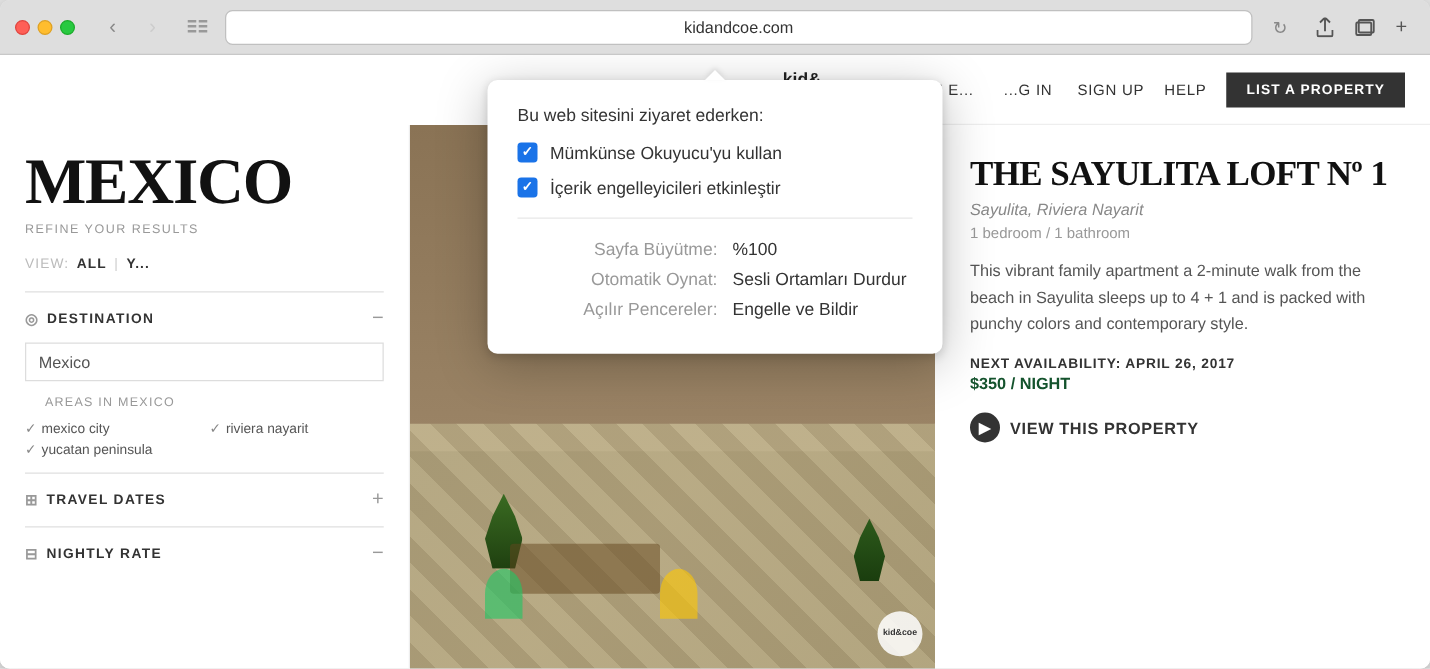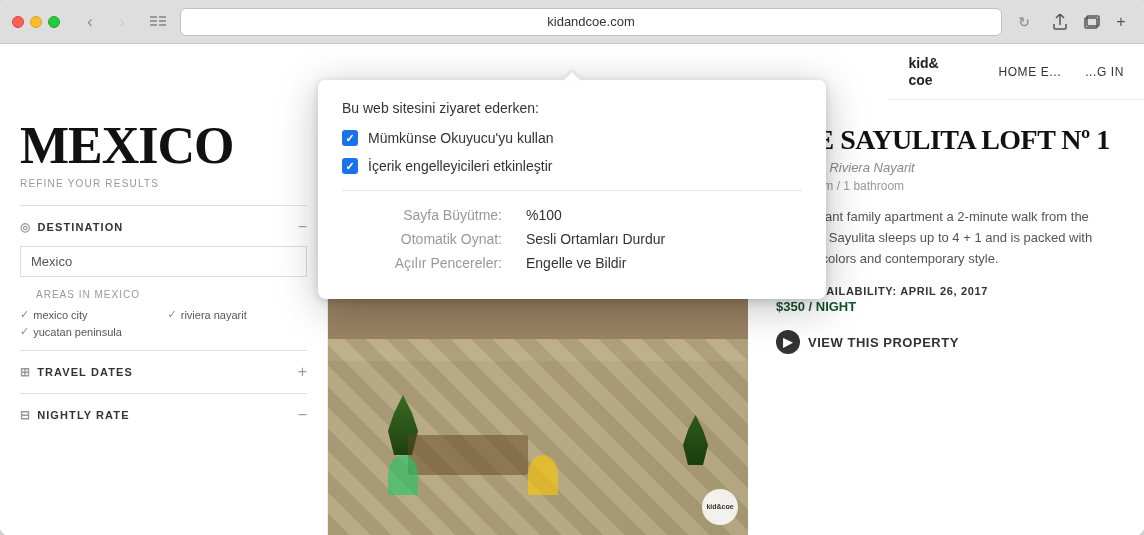--- a/index.html
+++ b/index.html
@@ -512,24 +512,24 @@
       top: 0;
       left: 0;
       right: 0;
       bottom: 0;
       z-index: 100;
       pointer-events: none;
     }
 
     .safari-popup {
       position: absolute;
-      top: 36px;
+      top: 20px;
       left: 50%;
       transform: translateX(-50%);
-      width: 508px;
+      width: 364px;
       background: white;
       border-radius: 8px;
       box-shadow: 0 8px 40px rgba(0,0,0,0.25), 0 2px 8px rgba(0,0,0,0.15);
       padding: 20px 24px;
       pointer-events: all;
       z-index: 200;
     }
 
     .popup-arrow {
       position: absolute;
@@ -585,21 +585,20 @@
       border: none;
       border-top: 1px solid #e8e8e8;
       margin: 16px 0;
     }
 
     .popup-settings-row {
       display: flex;
       align-items: center;
       margin-bottom: 8px;
       font-size: 14px;
-      gap: 12px;
     }
 
     .popup-setting-key {
       color: #999;
       min-width: 160px;
       text-align: right;
       margin-right: 12px;
     }
 
     .popup-setting-val {
@@ -664,28 +663,39 @@
           <span>kid&amp;</span><br>
           <span>coe</span>
         </div>
       </div>
 
       <nav class="site-nav">
         <a class="nav-item">HOME E...</a>
         <a class="nav-item">...G IN</a>
       </nav>
 
+      <div class="site-actions">
+        <a class="site-action-link">SIGN UP</a>
+        <a class="site-action-link">HELP</a>
+        <button class="list-property-btn">LIST A PROPERTY</button>
+      </div>
     </div>
 
     <div class="main-content">
 
       <div class="sidebar">
         <div class="page-title">MEXICO</div>
         <div class="refine-label">REFINE YOUR RESULTS</div>
 
+        <div class="view-bar">
+          <span class="view-bar-label">VIEW:</span>
+          <span class="view-bar-option">ALL</span>
+          <span class="view-bar-sep">|</span>
+          <span class="view-bar-option">Y...</span>
+        </div>
 
         <div class="filter-section">
           <div class="filter-header">
             <div class="filter-title">
               <span class="filter-icon">◎</span>
               <span>DESTINATION</span>
             </div>
             <span class="filter-toggle">−</span>
           </div>
           <div class="filter-body">

